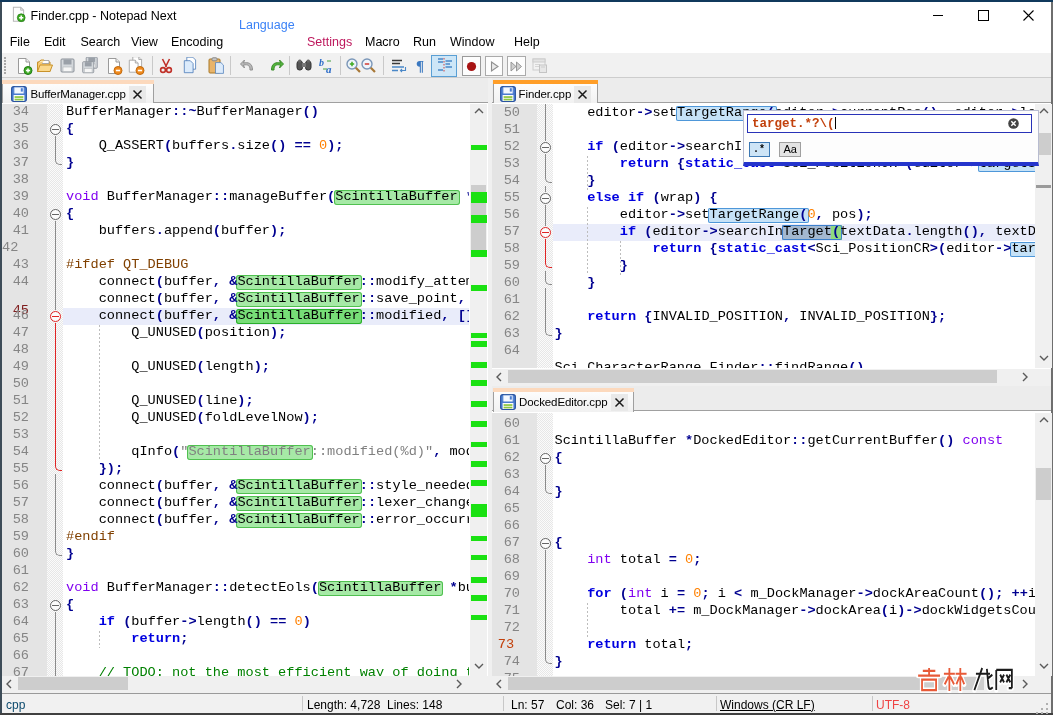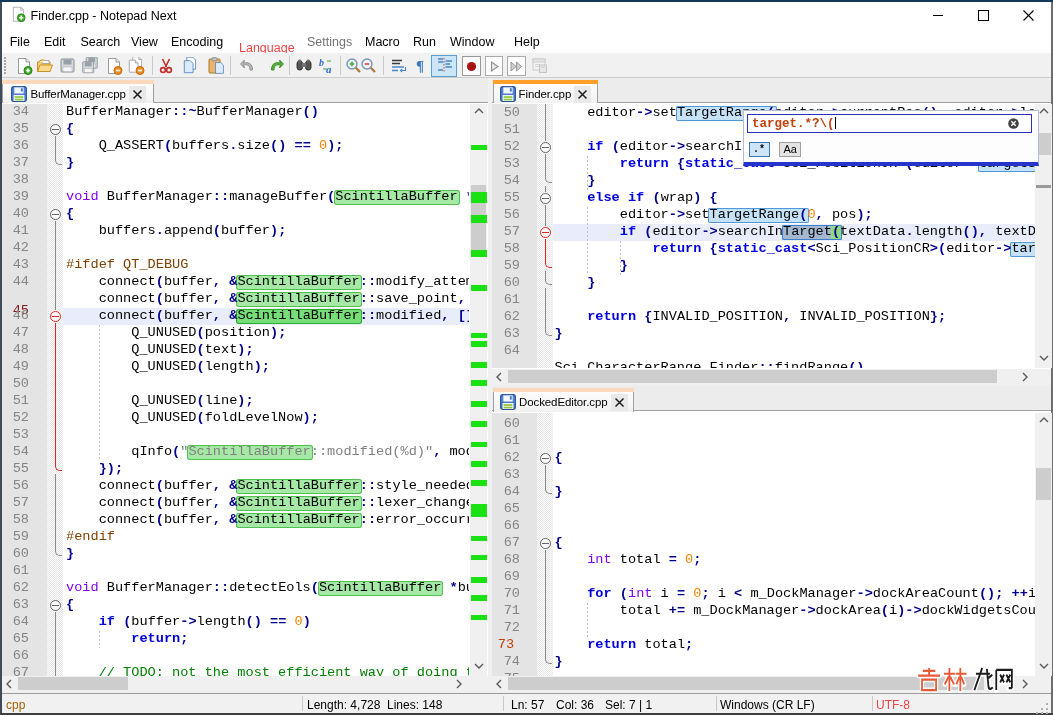--- a/index.html
+++ b/index.html
@@ -35,22 +35,22 @@
 <div style="position:absolute;left:978px;top:10px;width:9px;height:9px;border:1px solid #000"></div>
 <svg style="position:absolute;left:1023px;top:10px" width="11" height="11" viewBox="0 0 11 11">
 <path d="M0.5 0.5 L10.5 10.5 M10.5 0.5 L0.5 10.5" stroke="#000" stroke-width="1.1"></path>
   </svg>
 <div style="left:2.0px;top:29.0px;width:1049.0px;height:24.0px;background:#ffffff;"></div>
 <div style="left:9.7px;top:35px;font:12.5px 'Liberation Sans', sans-serif;color:#000;">File</div>
 <div style="left:44.0px;top:35px;font:12.5px 'Liberation Sans', sans-serif;color:#000;">Edit</div>
 <div style="left:80.5px;top:35px;font:12.5px 'Liberation Sans', sans-serif;color:#000;">Search</div>
 <div style="left:131.0px;top:35px;font:12.5px 'Liberation Sans', sans-serif;color:#000;">View</div>
 <div style="left:171.0px;top:35px;font:12.5px 'Liberation Sans', sans-serif;color:#000;">Encoding</div>
-<div style="left:239.0px;top:41px;font:12.5px 'Liberation Sans', sans-serif;color:#ef4444;">Language</div>
-<div style="left:307.0px;top:35px;font:12.5px 'Liberation Sans', sans-serif;color:#737373;text-align:center;">Settings</div>
+<div style="left:239.0px;top:18px;font:12.5px 'Liberation Sans', sans-serif;color:#3b82f6;">Language</div>
+<div style="left:307.0px;top:35px;font:12.5px 'Liberation Sans', sans-serif;color:#be185d;text-align:center;">Settings</div>
 <div style="left:365.0px;top:35px;font:12.5px 'Liberation Sans', sans-serif;color:#000;">Macro</div>
 <div style="left:413.0px;top:35px;font:12.5px 'Liberation Sans', sans-serif;color:#000;">Run</div>
 <div style="left:450.0px;top:35px;font:12.5px 'Liberation Sans', sans-serif;color:#000;">Window</div>
 <div style="left:514.0px;top:35px;font:12.5px 'Liberation Sans', sans-serif;color:#000;">Help</div>
 <div style="left:2.0px;top:53.0px;width:1049.0px;height:25.0px;background:#f1f1f1;border-bottom:1px solid #cdcdcd;box-sizing:border-box;"></div>
 <div style="left:4.0px;top:57.0px;width:1.5px;height:1.5px;background:#a8a8a8;"></div>
 <div style="left:4.0px;top:60.0px;width:1.5px;height:1.5px;background:#a8a8a8;"></div>
 <div style="left:4.0px;top:63.0px;width:1.5px;height:1.5px;background:#a8a8a8;"></div>
 <div style="left:4.0px;top:66.0px;width:1.5px;height:1.5px;background:#a8a8a8;"></div>
 <div style="left:4.0px;top:69.0px;width:1.5px;height:1.5px;background:#a8a8a8;"></div>
@@ -226,21 +226,21 @@
 <div style="left:2.0px;top:104.0px;width:45.0px;height:572.0px;background:#e4e4e4;"></div>
 <div style="left:47.0px;top:104.0px;width:16.0px;height:572.0px;background:#f4f4f4;background-image:conic-gradient(#fbfbfb 25%,#e7e7e7 0 50%,#fbfbfb 0 75%,#e7e7e7 0);background-size:2px 2px;"></div>
 <div style="left:2.0px;top:104.0px;width:27.0px;height:17px;line-height:17px;font:13.6px 'Liberation Mono', monospace;color:#858585;text-align:right;">34</div>
 <div style="left:2.0px;top:121.0px;width:27.0px;height:17px;line-height:17px;font:13.6px 'Liberation Mono', monospace;color:#858585;text-align:right;">35</div>
 <div style="left:2.0px;top:138.0px;width:27.0px;height:17px;line-height:17px;font:13.6px 'Liberation Mono', monospace;color:#858585;text-align:right;">36</div>
 <div style="left:2.0px;top:155.0px;width:27.0px;height:17px;line-height:17px;font:13.6px 'Liberation Mono', monospace;color:#858585;text-align:right;">37</div>
 <div style="left:2.0px;top:172.0px;width:27.0px;height:17px;line-height:17px;font:13.6px 'Liberation Mono', monospace;color:#858585;text-align:right;">38</div>
 <div style="left:2.0px;top:189.0px;width:27.0px;height:17px;line-height:17px;font:13.6px 'Liberation Mono', monospace;color:#858585;text-align:right;">39</div>
 <div style="left:2.0px;top:206.0px;width:27.0px;height:17px;line-height:17px;font:13.6px 'Liberation Mono', monospace;color:#858585;text-align:right;">40</div>
 <div style="left:2.0px;top:223.0px;width:27.0px;height:17px;line-height:17px;font:13.6px 'Liberation Mono', monospace;color:#858585;text-align:right;">41</div>
-<div style="left:2.0px;top:240.0px;width:27.0px;height:17px;line-height:17px;font:13.6px 'Liberation Mono', monospace;color:#858585;text-align:right;">42</div>
+<div style="left:2.0px;top:240.0px;width:27.0px;height:17px;line-height:17px;font:13.6px 'Liberation Mono', monospace;color:#858585;text-align:left;">42</div>
 <div style="left:2.0px;top:257.0px;width:27.0px;height:17px;line-height:17px;font:13.6px 'Liberation Mono', monospace;color:#858585;text-align:right;">43</div>
 <div style="left:2.0px;top:274.0px;width:27.0px;height:17px;line-height:17px;font:13.6px 'Liberation Mono', monospace;color:#858585;text-align:right;">44</div>
 <div style="left:2.0px;top:303px;width:27.0px;height:17px;line-height:17px;font:13.6px 'Liberation Mono', monospace;color:#7f1d1d;text-align:right;">45</div>
 <div style="left:2.0px;top:308.0px;width:27.0px;height:17px;line-height:17px;font:13.6px 'Liberation Mono', monospace;color:#858585;text-align:right;">46</div>
 <div style="left:2.0px;top:325.0px;width:27.0px;height:17px;line-height:17px;font:13.6px 'Liberation Mono', monospace;color:#858585;text-align:right;">47</div>
 <div style="left:2.0px;top:342.0px;width:27.0px;height:17px;line-height:17px;font:13.6px 'Liberation Mono', monospace;color:#858585;text-align:right;">48</div>
 <div style="left:2.0px;top:359.0px;width:27.0px;height:17px;line-height:17px;font:13.6px 'Liberation Mono', monospace;color:#858585;text-align:right;">49</div>
 <div style="left:2.0px;top:376.0px;width:27.0px;height:17px;line-height:17px;font:13.6px 'Liberation Mono', monospace;color:#858585;text-align:right;">50</div>
 <div style="left:2.0px;top:393.0px;width:27.0px;height:17px;line-height:17px;font:13.6px 'Liberation Mono', monospace;color:#858585;text-align:right;">51</div>
 <div style="left:2.0px;top:410.0px;width:27.0px;height:17px;line-height:17px;font:13.6px 'Liberation Mono', monospace;color:#858585;text-align:right;">52</div>
@@ -270,21 +270,20 @@
 <div class="cl" style="left:3.00px;top:102.0px;height:17px;line-height:17.2px;font:13.6px 'Liberation Mono', monospace;white-space:pre;"><i class="op">{</i></div>
 <div class="cl" style="left:3.00px;top:119.0px;height:17px;line-height:17.2px;font:13.6px 'Liberation Mono', monospace;white-space:pre;">    buffers<i class="op">.</i>append<i class="op">(</i>buffer<i class="op">);</i></div>
 <div class="cl" style="left:3.00px;top:153.0px;height:17px;line-height:17.2px;font:13.6px 'Liberation Mono', monospace;white-space:pre;"><i class="pp">#ifdef QT_DEBUG</i></div>
 <div class="hg" style="left:173.03px;top:171.0px;width:125.52px;height:15px;"></div>
 <div class="cl" style="left:3.00px;top:170.0px;height:17px;line-height:17.2px;font:13.6px 'Liberation Mono', monospace;white-space:pre;">    connect<i class="op">(</i>buffer<i class="op">,</i> <i class="op">&amp;</i>ScintillaBuffer<i class="op">::</i>modify_attempt  ro </div>
 <div class="hg" style="left:173.03px;top:188.0px;width:125.52px;height:15px;"></div>
 <div class="cl" style="left:3.00px;top:187.0px;height:17px;line-height:17.2px;font:13.6px 'Liberation Mono', monospace;white-space:pre;">    connect<i class="op">(</i>buffer<i class="op">,</i> <i class="op">&amp;</i>ScintillaBuffer<i class="op">::</i>save_point<i class="op">,</i> this BufferManager</div>
 <div class="hg2" style="left:173.03px;top:205.0px;width:125.52px;height:15px;"></div>
 <div class="cl" style="left:3.00px;top:204.0px;height:17px;line-height:17.2px;font:13.6px 'Liberation Mono', monospace;white-space:pre;">    connect<i class="op">(</i>buffer<i class="op">,</i> <i class="op">&amp;</i>ScintillaBuffer<i class="op">::</i>modified<i class="op">,</i> <i class="op">[](</i>ScintillaPosition</div>
 <div class="cl" style="left:3.00px;top:221.0px;height:17px;line-height:17.2px;font:13.6px 'Liberation Mono', monospace;white-space:pre;">        Q_UNUSED<i class="op">(</i>position<i class="op">);</i></div>
-<div class="cl" style="left:3.00px;top:238.0px;height:17px;line-height:17.2px;font:13.6px 'Liberation Mono', monospace;white-space:pre;">        Q_UNUSED<i class="op">(</i>text<i class="op">);</i></div>
 <div class="cl" style="left:3.00px;top:255.0px;height:17px;line-height:17.2px;font:13.6px 'Liberation Mono', monospace;white-space:pre;">        Q_UNUSED<i class="op">(</i>length<i class="op">);</i></div>
 <div class="cl" style="left:3.00px;top:289.0px;height:17px;line-height:17.2px;font:13.6px 'Liberation Mono', monospace;white-space:pre;">        Q_UNUSED<i class="op">(</i>line<i class="op">);</i></div>
 <div class="cl" style="left:3.00px;top:306.0px;height:17px;line-height:17.2px;font:13.6px 'Liberation Mono', monospace;white-space:pre;">        Q_UNUSED<i class="op">(</i>foldLevelNow<i class="op">);</i></div>
 <div class="hg" style="left:124.02px;top:341.0px;width:125.52px;height:15px;"></div>
 <div class="cl" style="left:3.00px;top:340.0px;height:17px;line-height:17.2px;font:13.6px 'Liberation Mono', monospace;white-space:pre;">        qInfo<i class="op">(</i><i class="st">"ScintillaBuffer::modified(%d)"</i><i class="op">,</i> modificationType</div>
 <div class="cl" style="left:3.00px;top:357.0px;height:17px;line-height:17.2px;font:13.6px 'Liberation Mono', monospace;white-space:pre;">    <i class="op">});</i></div>
 <div class="hg" style="left:173.03px;top:375.0px;width:125.52px;height:15px;"></div>
 <div class="cl" style="left:3.00px;top:374.0px;height:17px;line-height:17.2px;font:13.6px 'Liberation Mono', monospace;white-space:pre;">    connect<i class="op">(</i>buffer<i class="op">,</i> <i class="op">&amp;</i>ScintillaBuffer<i class="op">::</i>style_needed this BufferMana</div>
 <div class="hg" style="left:173.03px;top:392.0px;width:125.52px;height:15px;"></div>
 <div class="cl" style="left:3.00px;top:391.0px;height:17px;line-height:17.2px;font:13.6px 'Liberation Mono', monospace;white-space:pre;">    connect<i class="op">(</i>buffer<i class="op">,</i> <i class="op">&amp;</i>ScintillaBuffer<i class="op">::</i>lexer_changed this BufferMan</div>
@@ -475,20 +474,21 @@
 <div style="left:492.0px;top:535.0px;width:28.0px;height:17px;line-height:17px;font:13.6px 'Liberation Mono', monospace;color:#858585;text-align:right;">67</div>
 <div style="left:492.0px;top:552.0px;width:28.0px;height:17px;line-height:17px;font:13.6px 'Liberation Mono', monospace;color:#858585;text-align:right;">68</div>
 <div style="left:492.0px;top:569.0px;width:28.0px;height:17px;line-height:17px;font:13.6px 'Liberation Mono', monospace;color:#858585;text-align:right;">69</div>
 <div style="left:492.0px;top:586.0px;width:28.0px;height:17px;line-height:17px;font:13.6px 'Liberation Mono', monospace;color:#858585;text-align:right;">70</div>
 <div style="left:492.0px;top:603.0px;width:28.0px;height:17px;line-height:17px;font:13.6px 'Liberation Mono', monospace;color:#858585;text-align:right;">71</div>
 <div style="left:492.0px;top:620.0px;width:28.0px;height:17px;line-height:17px;font:13.6px 'Liberation Mono', monospace;color:#858585;text-align:right;">72</div>
 <div style="left:492.0px;top:637.0px;width:28.0px;height:17px;line-height:17px;font:13.6px 'Liberation Mono', monospace;color:#c2410c;text-align:center;">73</div>
 <div style="left:492.0px;top:654.0px;width:28.0px;height:17px;line-height:17px;font:13.6px 'Liberation Mono', monospace;color:#858585;text-align:right;">74</div>
 <div style="left:492.0px;top:671.0px;width:28.0px;height:17px;line-height:17px;font:13.6px 'Liberation Mono', monospace;color:#858585;text-align:right;">75</div>
 <div style="position:absolute;left:553px;top:413px;width:482px;height:263px;overflow:hidden;">
+<div class="cl" style="left:1.50px;top:20.0px;height:17px;line-height:17.2px;font:13.6px 'Liberation Mono', monospace;white-space:pre;">ScintillaBuffer <i class="op">*</i>DockedEditor<i class="op">::</i>getCurrentBuffer<i class="op">()</i> <i class="k2">const</i></div>
 <div class="cl" style="left:1.50px;top:37.0px;height:17px;line-height:17.2px;font:13.6px 'Liberation Mono', monospace;white-space:pre;"><i class="op">{</i></div>
 <div class="cl" style="left:1.50px;top:71.0px;height:17px;line-height:17.2px;font:13.6px 'Liberation Mono', monospace;white-space:pre;"><i class="op">}</i></div>
 <div class="cl" style="left:1.50px;top:122.0px;height:17px;line-height:17.2px;font:13.6px 'Liberation Mono', monospace;white-space:pre;"><i class="op">{</i></div>
 <div class="cl" style="left:1.50px;top:139.0px;height:17px;line-height:17.2px;font:13.6px 'Liberation Mono', monospace;white-space:pre;">    <i class="k2">int</i> total <i class="op">=</i> <i class="nu">0</i><i class="op">;</i></div>
 <div class="cl" style="left:1.50px;top:173.0px;height:17px;line-height:17.2px;font:13.6px 'Liberation Mono', monospace;white-space:pre;">    <i class="k1">for</i> <i class="op">(</i><i class="k2">int</i> i <i class="op">=</i> <i class="nu">0</i><i class="op">;</i> i <i class="op">&lt;</i> m_DockManager<i class="op">-&gt;</i>dockAreaCount<i class="op">();</i> <i class="op">++</i>i</div>
 <div class="cl" style="left:1.50px;top:190.0px;height:17px;line-height:17.2px;font:13.6px 'Liberation Mono', monospace;white-space:pre;">        total <i class="op">+=</i> m_DockManager<i class="op">-&gt;</i>dockArea<i class="op">(</i>i<i class="op">)-&gt;</i>dockWidgetsCount</div>
 <div class="cl" style="left:1.50px;top:224.0px;height:17px;line-height:17.2px;font:13.6px 'Liberation Mono', monospace;white-space:pre;">    <i class="k1">return</i> total<i class="op">;</i></div>
 <div class="cl" style="left:1.50px;top:241.0px;height:17px;line-height:17.2px;font:13.6px 'Liberation Mono', monospace;white-space:pre;"><i class="op">}</i></div>
 </div>
 <div style="left:587.2px;top:603.0px;width:1px;height:34.0px;background-image:linear-gradient(#bdbdbd 50%,transparent 0);background-size:1px 4px;"></div>
@@ -513,27 +513,27 @@
     <path d="M5 1 L1 5 L5 9" fill="none" stroke="#5a5a5a" stroke-width="1.4"></path>
   </svg>
 <svg style="position:absolute;left:1022.0px;top:679.0px" width="10" height="10" viewBox="0 0 10 10">
     <path d="M1 1 L5 5 L1 9" fill="none" stroke="#5a5a5a" stroke-width="1.4"></path>
   </svg>
 <div style="left:508.0px;top:677.0px;width:476.0px;height:13.0px;background:#cdcdcd;"></div>
 <div style="left:1035.0px;top:676.0px;width:16.0px;height:15.0px;background:#f0f0f0;"></div>
 <div style="left:2.0px;top:691.0px;width:1049.0px;height:2.0px;background:#f0f0f0;"></div>
 <div style="left:2.0px;top:693.0px;width:1049.0px;height:1.0px;background:#9a9a9a;"></div>
 <div style="left:2.0px;top:694.0px;width:1049.0px;height:19.0px;background:#f1f1f1;"></div>
-<div style="left:6px;top:697.5px;font:12px 'Liberation Sans', sans-serif;color:#a16207;">cpp</div>
+<div style="left:6px;top:697.5px;font:12px 'Liberation Sans', sans-serif;color:#0c4a6e;">cpp</div>
 <div style="left:307px;top:697.5px;font:12px 'Liberation Sans', sans-serif;color:#000;">Length: 4,728</div>
 <div style="left:387px;top:697.5px;font:12px 'Liberation Sans', sans-serif;color:#000;">Lines: 148</div>
 <div style="left:511px;top:697.5px;font:12px 'Liberation Sans', sans-serif;color:#000;">Ln: 57</div>
 <div style="left:556px;top:697.5px;font:12px 'Liberation Sans', sans-serif;color:#000;">Col: 36</div>
 <div style="left:605px;top:697.5px;font:12px 'Liberation Sans', sans-serif;color:#000;">Sel: 7 | 1</div>
-<div style="left:720px;top:697.5px;font:12px 'Liberation Sans', sans-serif;color:#000;">Windows (CR LF)</div>
+<div style="left:720px;top:697.5px;font:12px 'Liberation Sans', sans-serif;color:#000;text-decoration:underline;">Windows (CR LF)</div>
 <div style="left:876px;top:697.5px;font:12px 'Liberation Sans', sans-serif;color:#ef4444;">UTF-8</div>
 <div style="left:302.0px;top:696.0px;width:1.0px;height:15.0px;background:#c8c8c8;"></div>
 <div style="left:503.0px;top:696.0px;width:1.0px;height:15.0px;background:#c8c8c8;"></div>
 <div style="left:716.0px;top:696.0px;width:1.0px;height:15.0px;background:#c8c8c8;"></div>
 <div style="left:872.0px;top:696.0px;width:1.0px;height:15.0px;background:#c8c8c8;"></div>
 <div style="left:1046.0px;top:703.0px;width:2.2px;height:2.2px;background:#b0b0b0;"></div>
 <div style="left:1041.0px;top:708.0px;width:2.2px;height:2.2px;background:#b0b0b0;"></div>
 <div style="left:1046.0px;top:708.0px;width:2.2px;height:2.2px;background:#b0b0b0;"></div>
 <div style="left:1036.0px;top:712.2px;width:2.2px;height:2.2px;background:#b0b0b0;"></div>
 <div style="left:1041.0px;top:712.2px;width:2.2px;height:2.2px;background:#b0b0b0;"></div>

